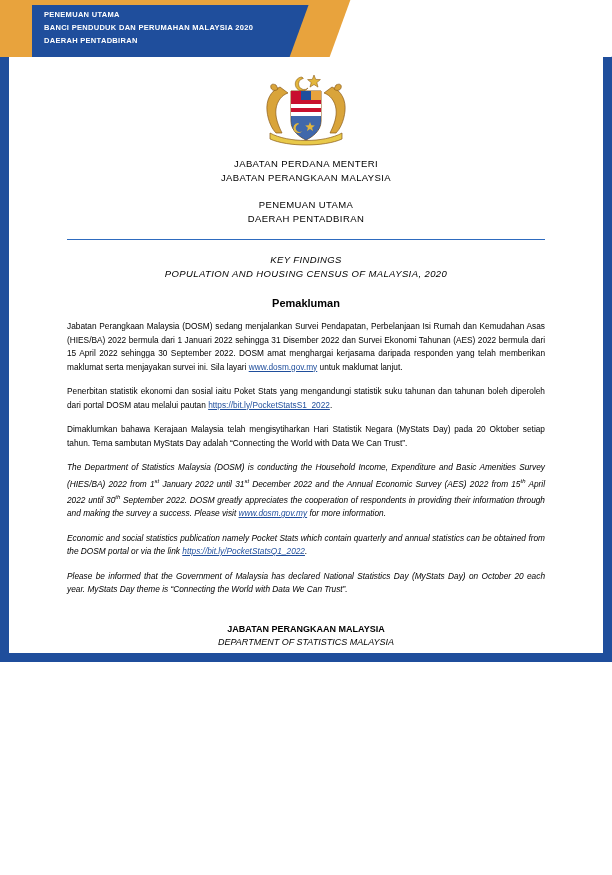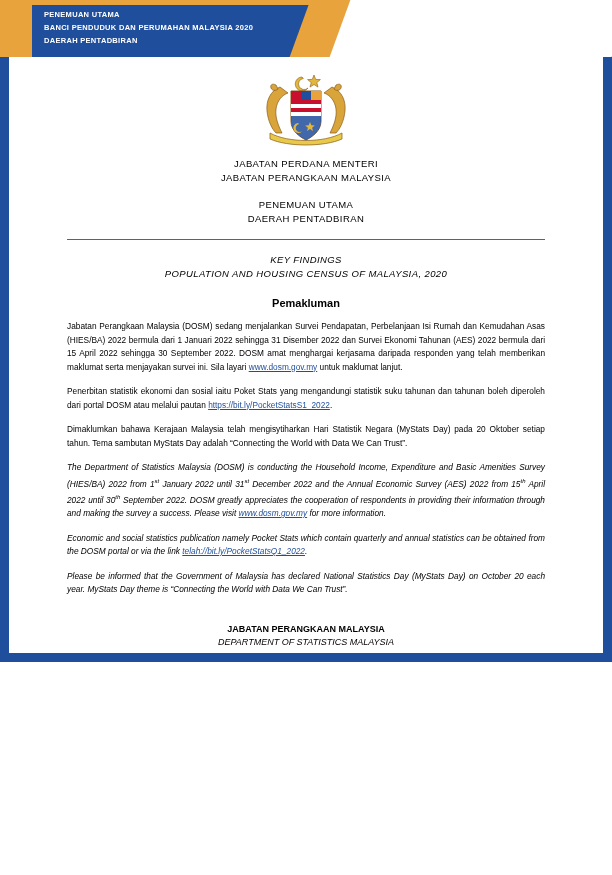--- a/index.html
+++ b/index.html
@@ -220,21 +220,21 @@
 
     <p class="body-text"><span>Jabatan Perangkaan Malaysia (DOSM) sedang menjalankan Survei Pendapatan, Perbelanjaan Isi Rumah dan Kemudahan Asas (HIES/BA) 2022 bermula dari 1 Januari 2022 sehingga 31 Disember 2022 dan Survei Ekonomi Tahunan (AES) 2022 bermula dari 15 April 2022 sehingga 30 September 2022. DOSM amat menghargai kerjasama daripada responden yang telah memberikan maklumat serta menjayakan survei ini. Sila layari </span><span class="link">www.dosm.gov.my</span><span> untuk maklumat lanjut.</span></p>
 
     <p class="body-text"><span>Penerbitan statistik ekonomi dan sosial iaitu Poket Stats yang mengandungi statistik suku tahunan dan tahunan boleh diperoleh dari portal DOSM atau melalui pautan </span><span class="link">https://bit.ly/PocketStatsS1_2022</span><span>.</span></p>
 
     <p class="body-text">Dimaklumkan bahawa Kerajaan Malaysia telah mengisytiharkan Hari Statistik Negara (MyStats Day) pada 20 Oktober setiap tahun. Tema sambutan MyStats Day adalah “Connecting the World with Data We Can Trust”.</p>
 
 
     <p class="body-text italic"><span>The Department of Statistics Malaysia (DOSM) is conducting the Household Income, Expenditure and Basic Amenities Survey (HIES/BA) 2022 from 1</span><sup>st</sup><span> January 2022 until 31</span><sup>st</sup><span> December 2022 and the Annual Economic Survey (AES) 2022 from 15</span><sup>th</sup><span> April 2022 until 30</span><sup>th</sup><span> September 2022. DOSM greatly appreciates the cooperation of respondents in providing their information through and making the survey a success. Please visit </span><span class="link">www.dosm.gov.my</span><span> for more information.</span></p>
 
-    <p class="body-text italic"><span>Economic and social statistics publication namely Pocket Stats which contain quarterly and annual statistics can be obtained from the DOSM portal or via the link </span><span class="link">telah://bit.ly/PocketStatsQ1_2022</span><span>.</span></p>
+    <p class="body-text italic"><span>Economic and social statistics publication namely Pocket Stats which contain quarterly and annual statistics can be obtained from the DOSM portal or via the link </span><span class="link">https://bit.ly/PocketStatsQ1_2022</span><span>.</span></p>
 
     <p class="body-text italic">Please be informed that the Government of Malaysia has declared National Statistics Day (MyStats Day) on October 20 each year. MyStats Day theme is “Connecting the World with Data We Can Trust”.</p>
 
     <div class="footer">
       <div class="ms">JABATAN PERANGKAAN MALAYSIA</div>
       <div class="en">DEPARTMENT OF STATISTICS MALAYSIA</div>
     </div>
 
   </div>
 </div>

